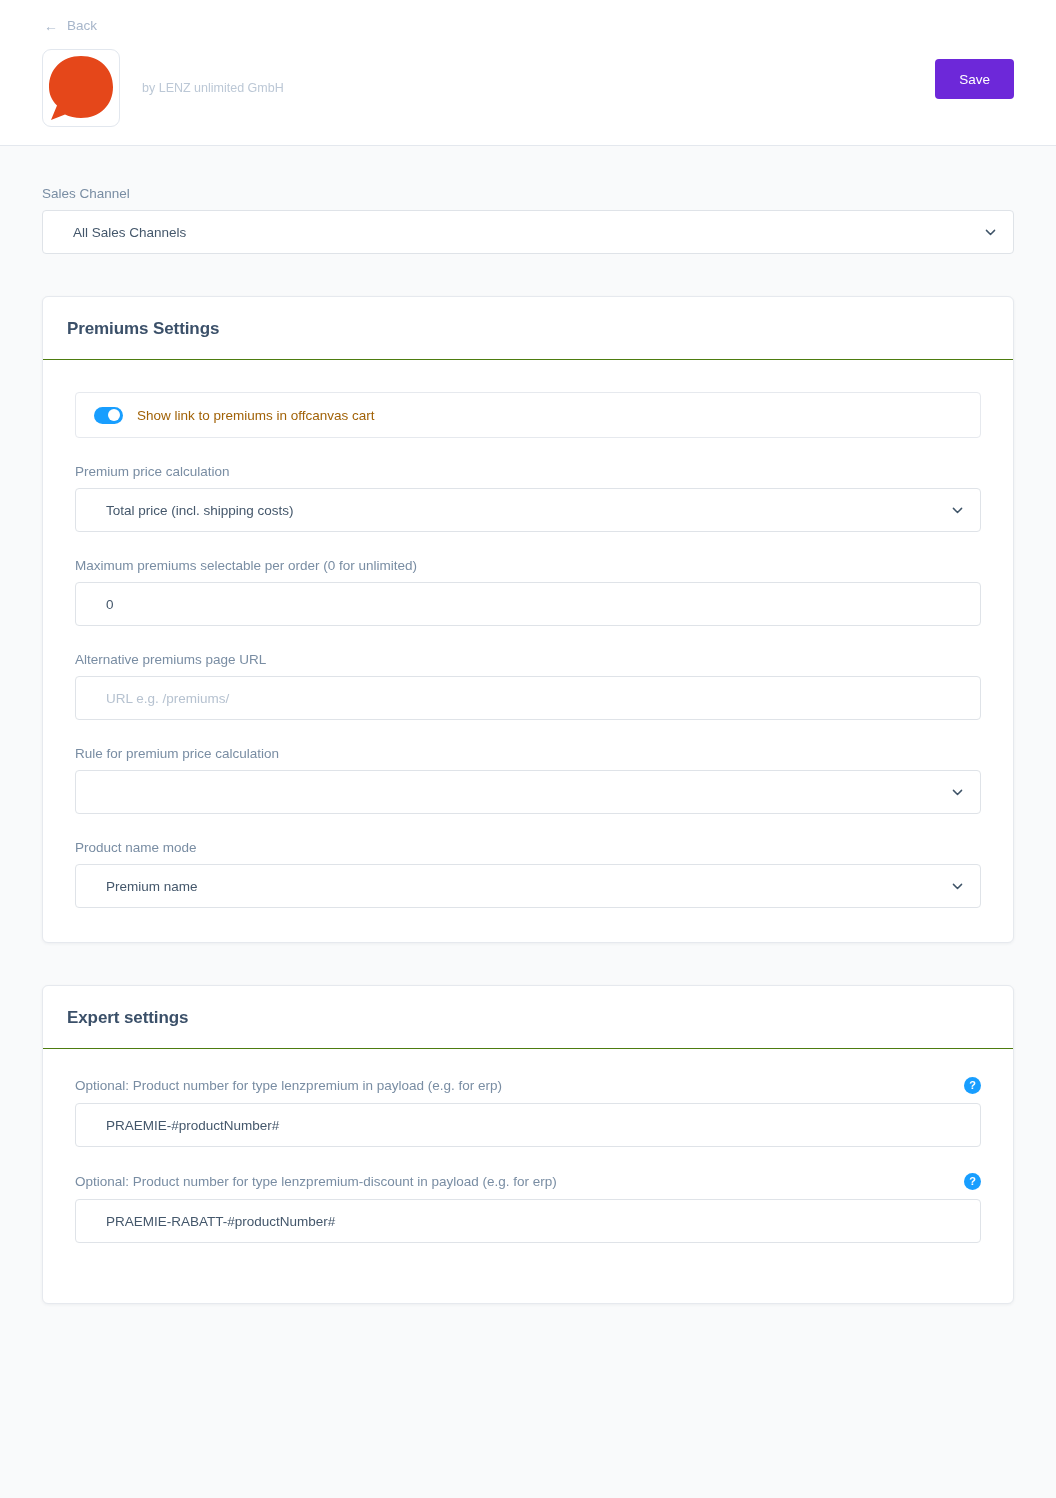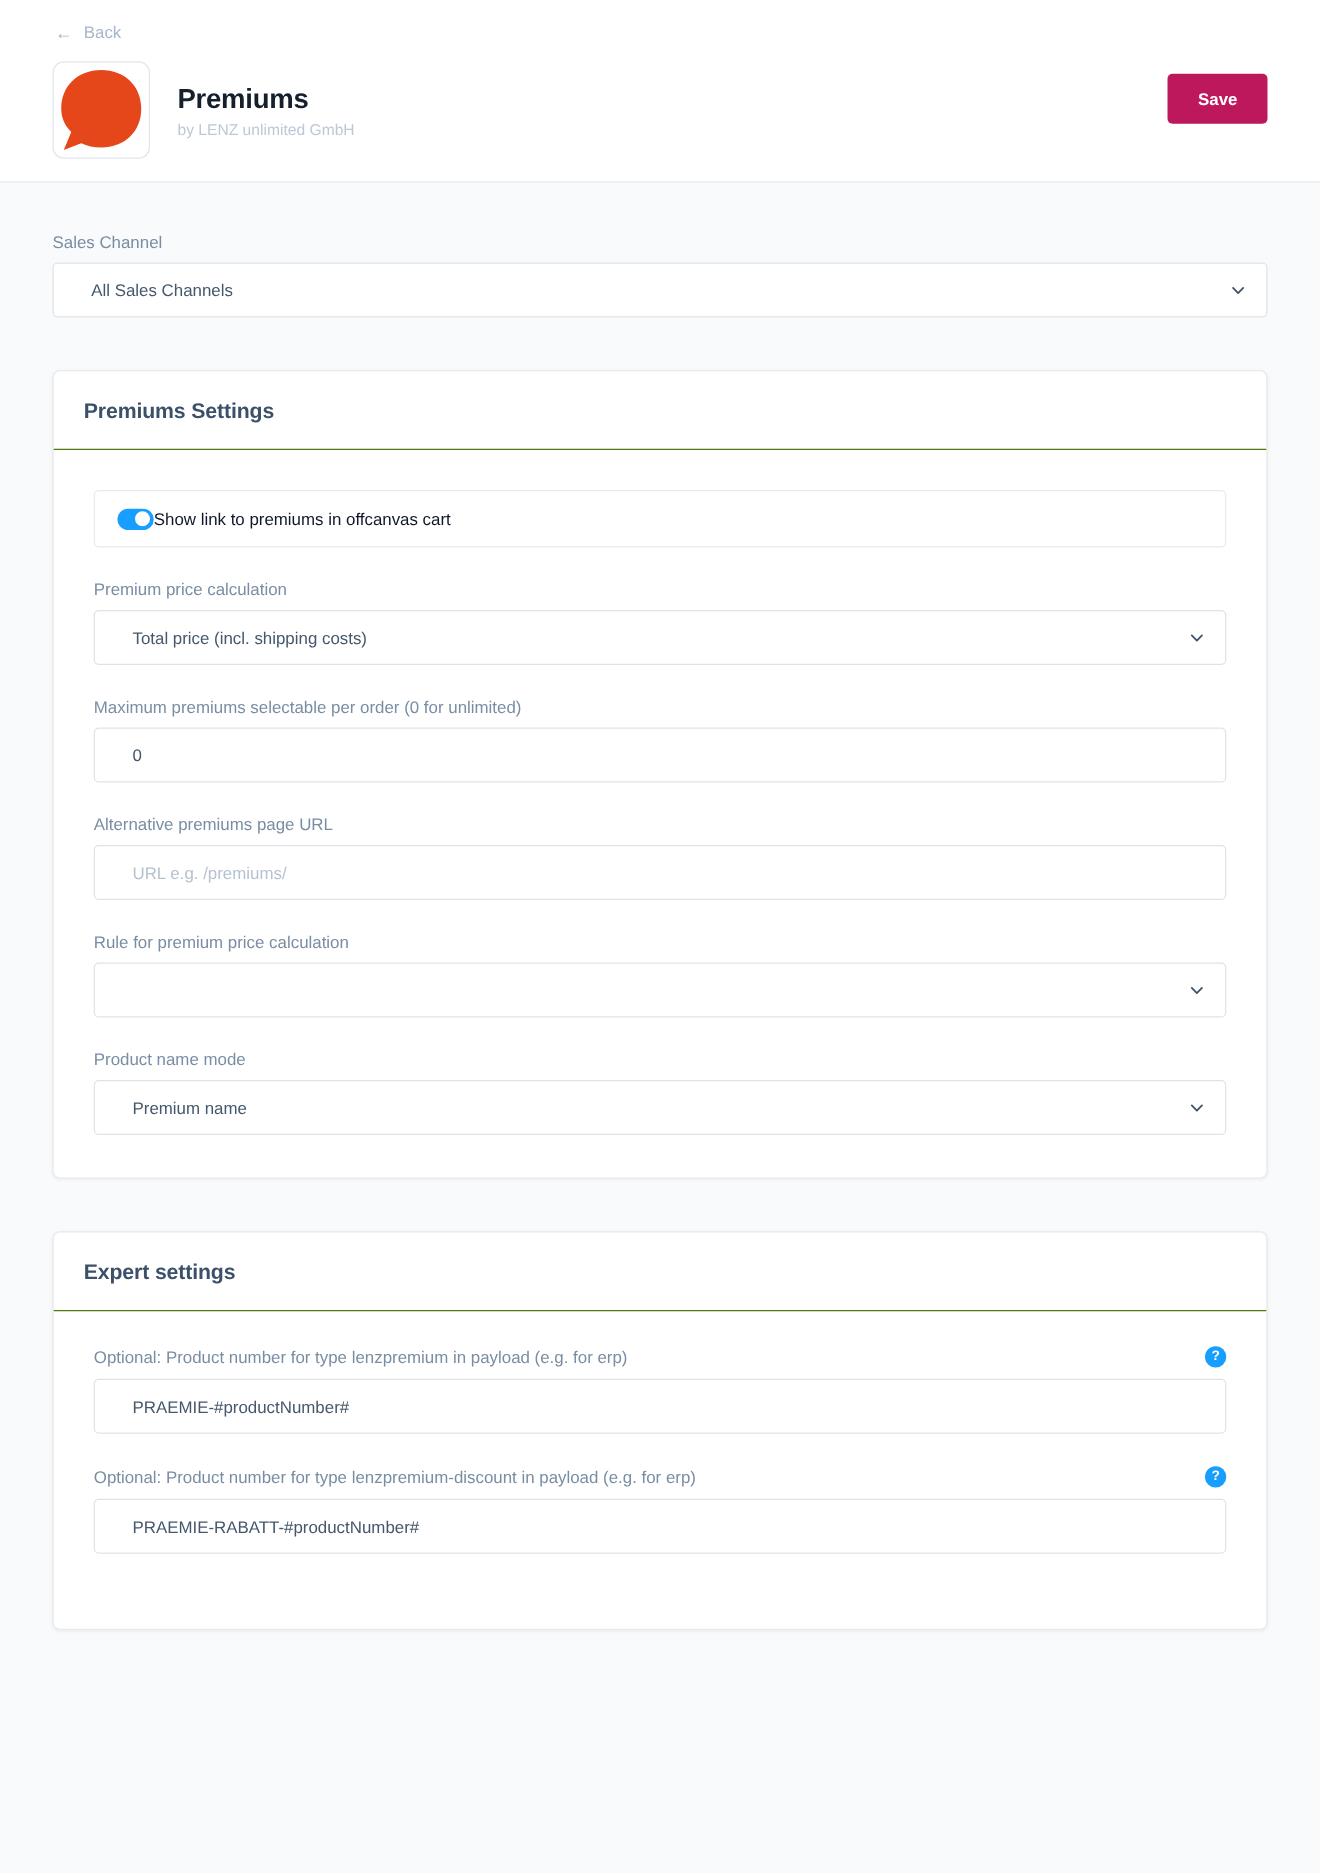--- a/index.html
+++ b/index.html
@@ -55,26 +55,26 @@
     letter-spacing: -0.2px;
     margin: 0 0 5px 0;
   }
   .plugin-vendor {
     font-size: 12.5px;
     color: #bcc8d6;
     margin: 0;
   }
   .save-button {
     flex: 0 0 auto;
-    background: #be185d;
+    background: #6d28d9;
     color: #ffffff;
     border: none;
     border-radius: 4px;
     font-size: 13.5px;
-    font-weight: bold;
+    font-weight: normal;
     font-family: "Liberation Sans", sans-serif;
     padding: 0 24px;
     height: 40px;
     cursor: pointer;
     margin-bottom: 18px;
   }
 
   
   .page-body {
     padding: 0 42px;
@@ -161,22 +161,23 @@
     cursor: pointer;
   }
   .switch .knob {
     position: absolute;
     top: 2.5px; left: 14px;
     width: 12px; height: 12px;
     border-radius: 50%;
     background: #ffffff;
   }
   .toggle-label {
-    font-size: 13.5px;
-    color: #0f172a;
+    margin-left: 14px;
+    font-size: 13.5px;
+    color: #a16207;
   }
 
   .field-group { margin-bottom: 26px; }
   .field-group.last { margin-bottom: 0; }
 
   
   .expert-body { padding: 28px 32px 60px 32px; }
   .expert-field { margin-bottom: 26px; }
   .expert-field.last { margin-bottom: 0; }
   .label-row {
@@ -213,21 +214,20 @@
 
   <div class="header-main">
 
     <div class="plugin-logo">
       <svg width="72" height="72" viewBox="0 0 72 72" aria-hidden="true">
         <path d="M36 4 C55 4 68 17 68 35 C68 53 55 66 36 66 C30 66 24.5 64.8 20 62.6 L6 68 L12 53.5 C6.5 48.2 4 41.8 4 35 C4 17 17 4 36 4 Z" fill="#e5471a"></path>
       </svg>
     </div>
 
     <div class="header-text">
-      <h1 class="plugin-title">Premiums</h1>
       <p class="plugin-vendor">by LENZ unlimited GmbH</p>
     </div>
 
     <button class="save-button">Save</button>
   </div>
 </div>
 
 <div class="page-body">
 
   <div class="sales-channel-block">

